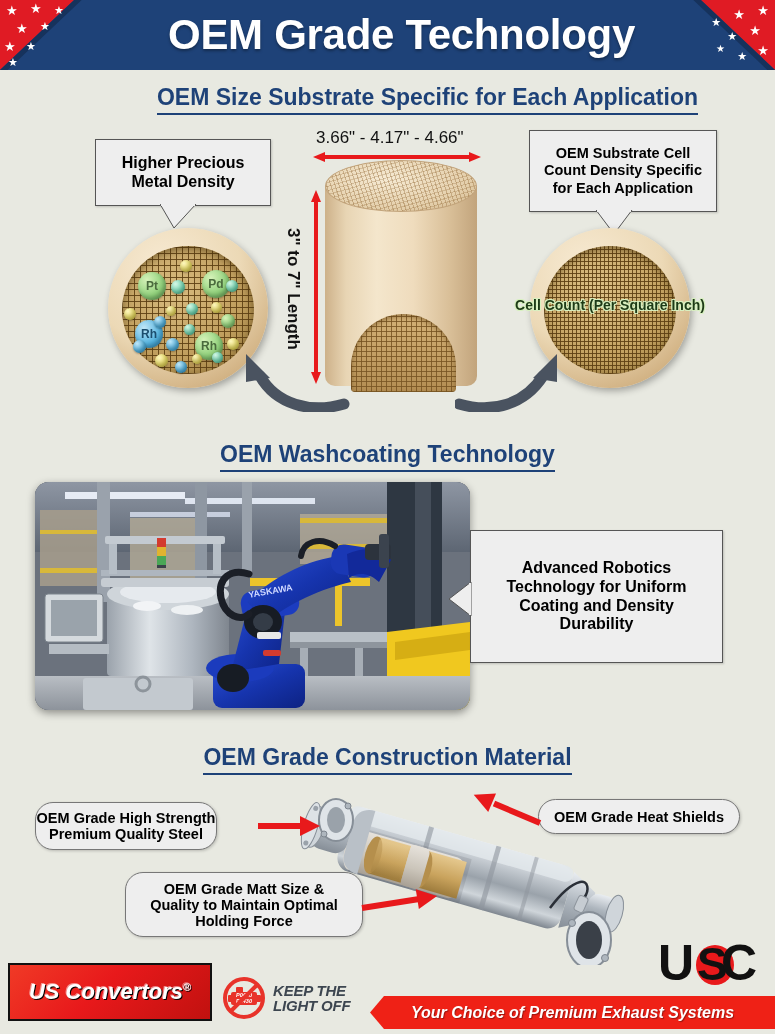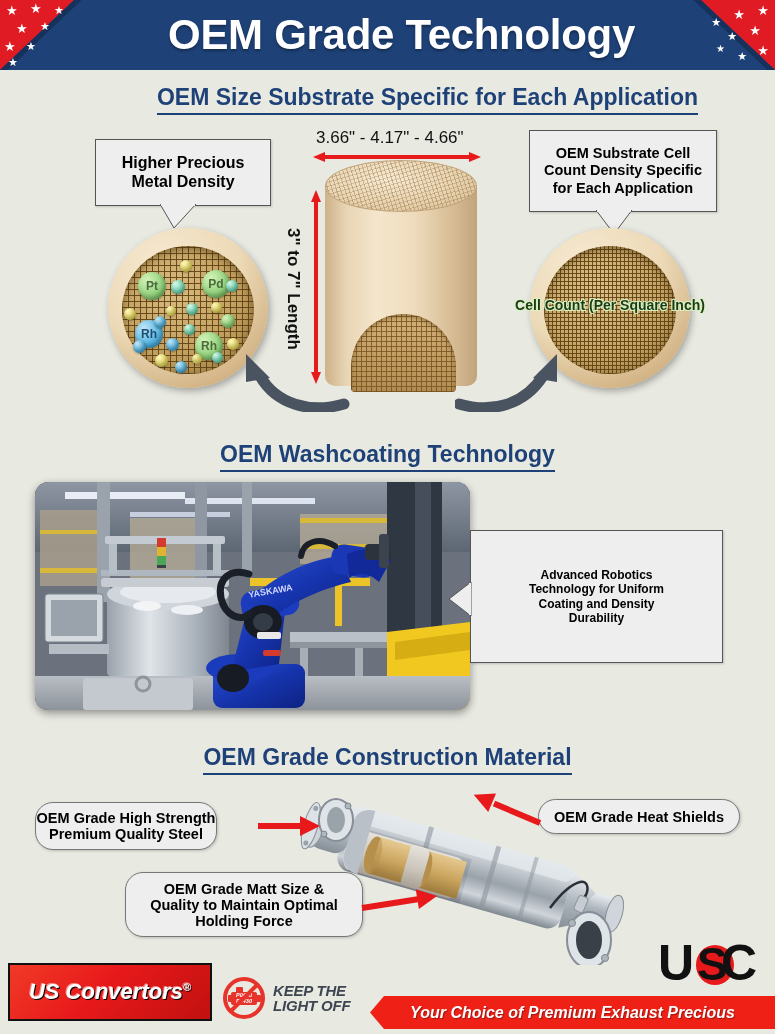--- a/index.html
+++ b/index.html
@@ -400,21 +400,21 @@
         <rect x="222" y="150" width="24" height="7" rx="2" fill="#e8e8e8"></rect>
         <rect x="228" y="168" width="18" height="6" rx="2" fill="#d33b2f"></rect>
         <text x="236" y="112" font-family="Liberation Sans" font-size="9" fill="#cfd8ff" text-anchor="middle" transform="rotate(-10 236 112)" font-weight="bold">YASKAWA</text>
       </g>
 
       <rect x="48" y="196" width="110" height="32" rx="3" fill="#c3c9cf"></rect>
       <circle cx="108" cy="202" r="7" fill="none" stroke="#8d949b" stroke-width="3"></circle>
     </svg>
   </div>
 
-  <div class="callout" style="left:470px; top:530px; width:253px; height:133px; font-size:12px;">
+  <div class="callout" style="left:470px; top:530px; width:253px; height:133px; font-size:16px;">
     <div class="callout-text">
       <div>Advanced Robotics</div>
       <div>Technology for Uniform</div>
       <div>Coating and Density</div>
       <div>Durability</div>
     </div>
   </div>
   <svg style="position:absolute;left:448px;top:582px;width:24px;height:38px;">
     <polygon points="23,0 23,34 1,17" fill="#eeeeee" stroke="#555" stroke-width="1"></polygon>
     <line x1="22" y1="1" x2="22" y2="33" stroke="#eeeeee" stroke-width="2"></line>
@@ -562,16 +562,16 @@
       <text x="22" y="27" font-family="Liberation Sans" font-size="5.5" font-weight="bold" fill="#fff" text-anchor="middle">P0430</text>
       <line x1="9" y1="35" x2="35" y2="9" stroke="#e8332a" stroke-width="4"></line>
     </svg>
     <div class="kl-text">
       <div>KEEP THE</div>
       <div>LIGHT OFF</div>
     </div>
   </div>
 
   <div class="redbanner" style="left:370px; top:996px; width:405px; height:33px;">
-    <span>Your Choice of Premium Exhaust Precious</span>
+    <span>Your Choice of Premium Exhaust Systems</span>
   </div>
 
 </div>
 
 </body></html>

